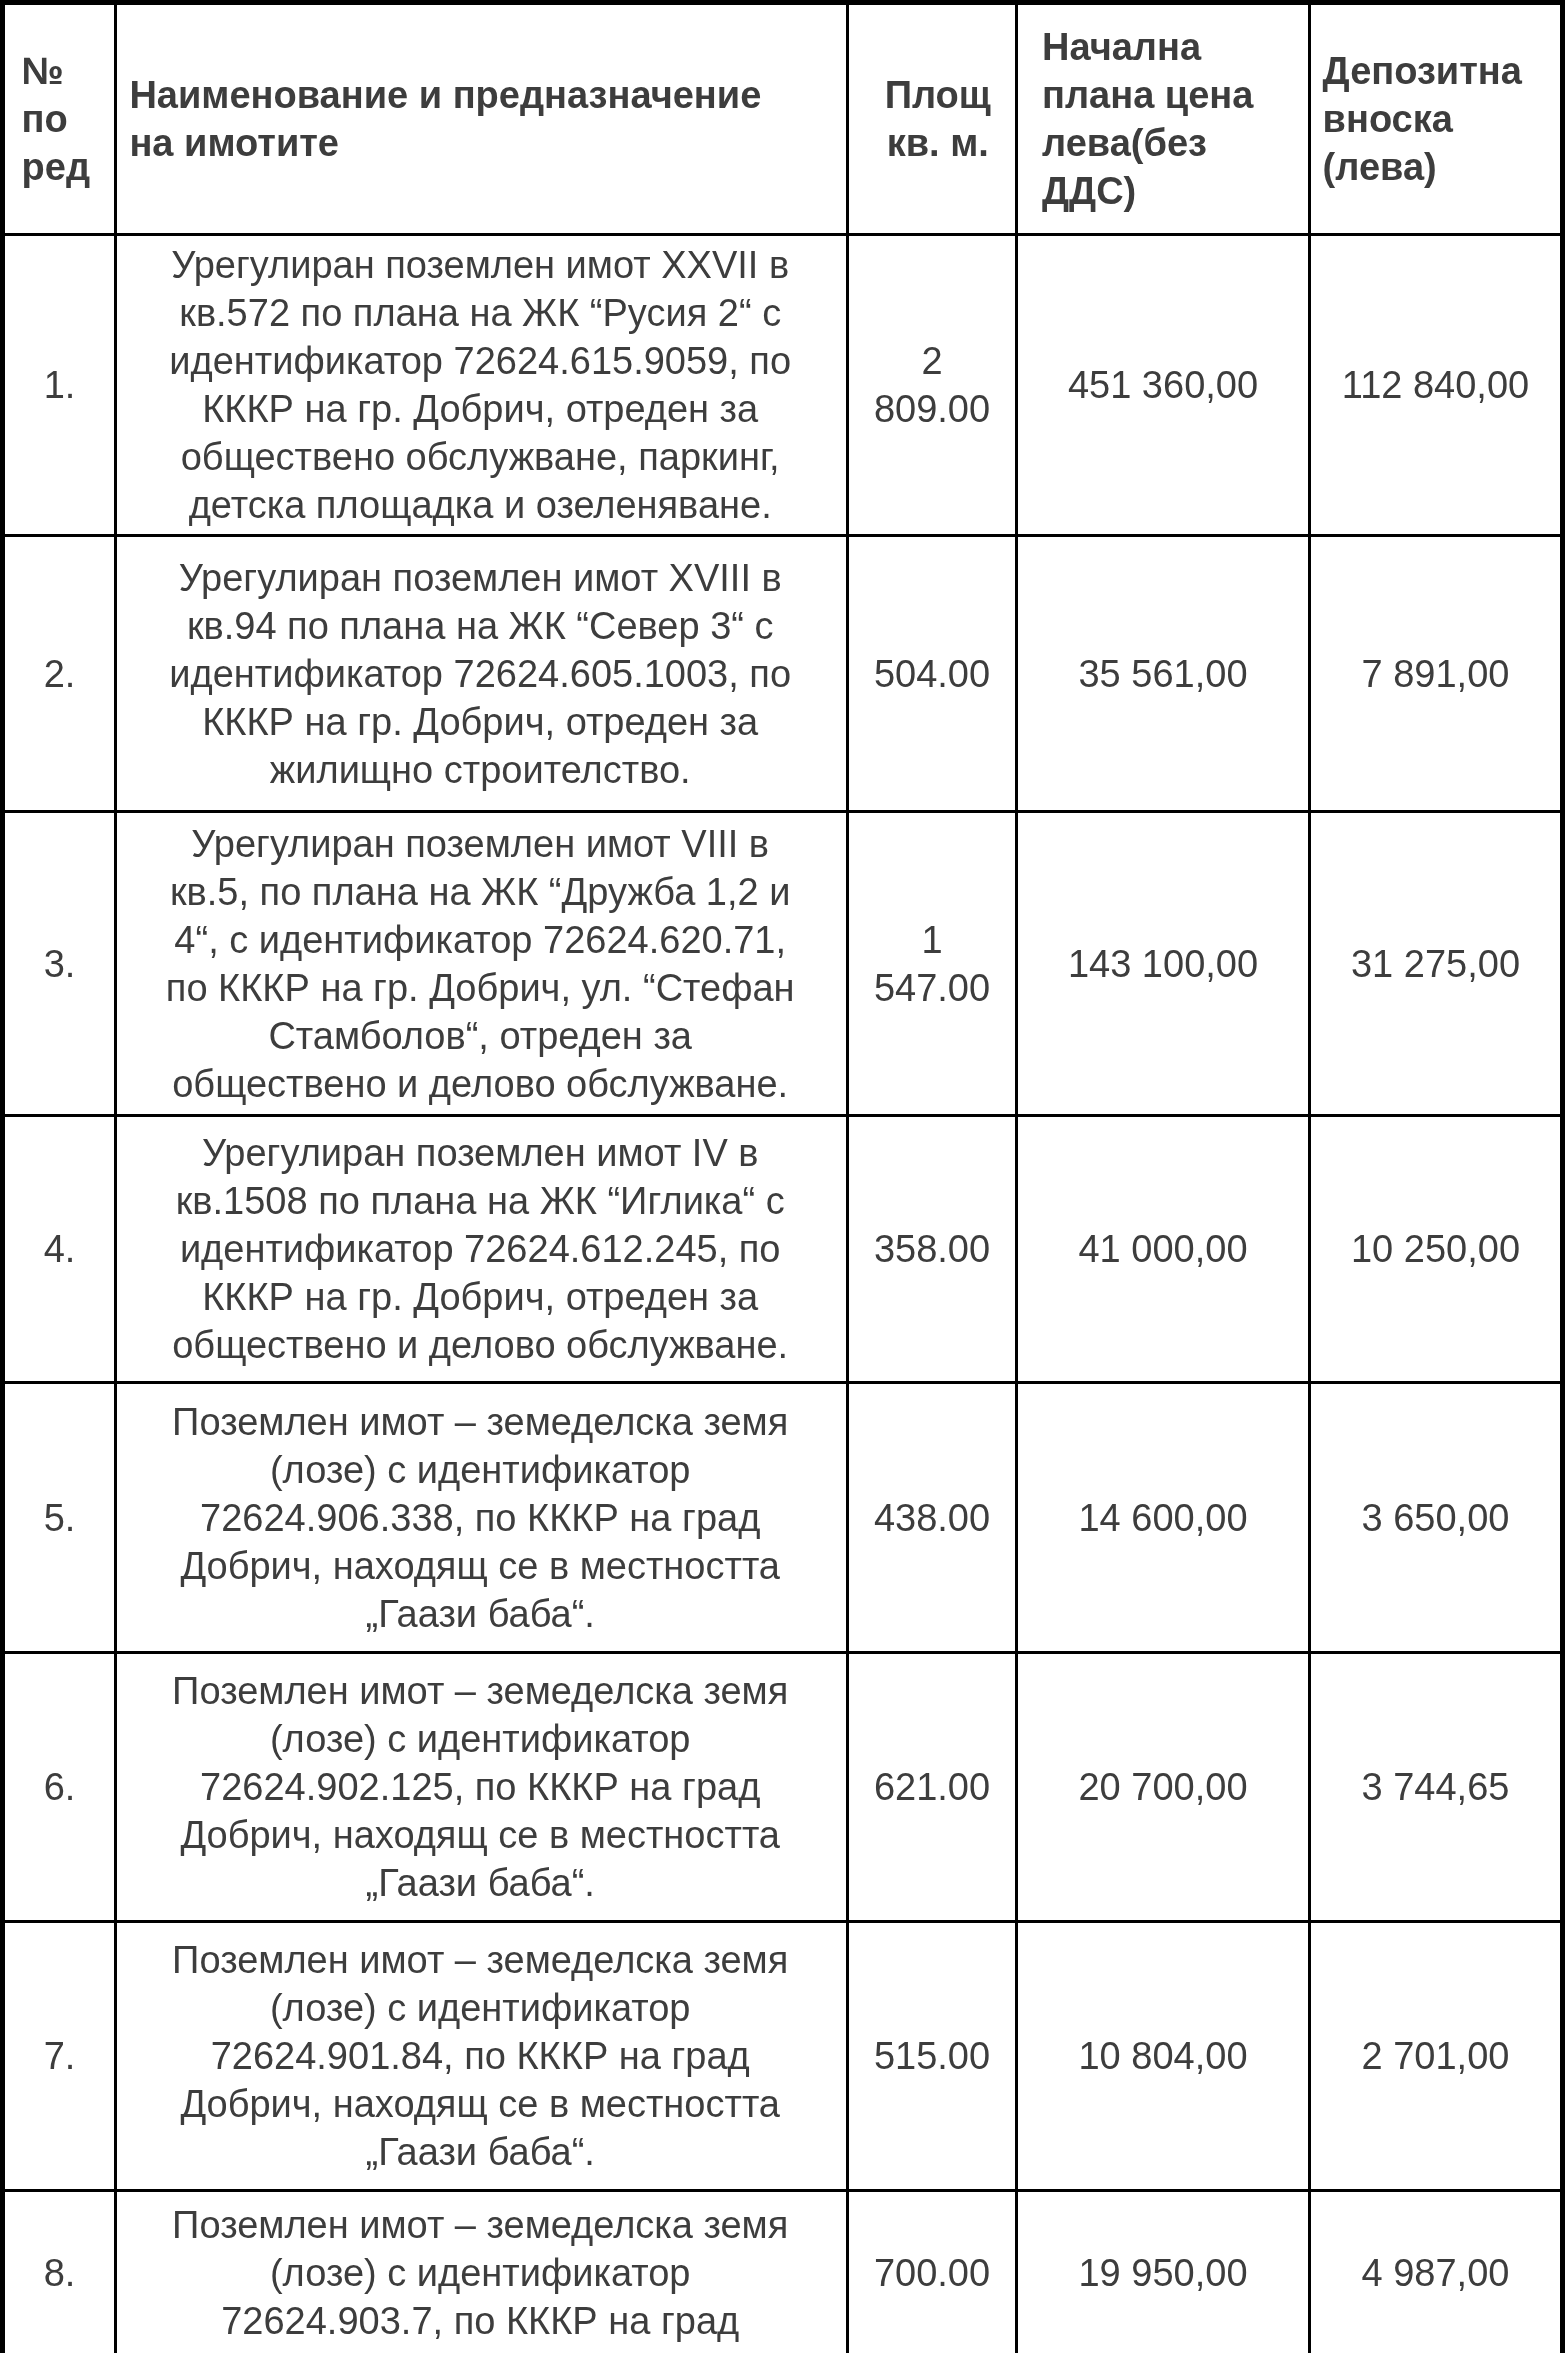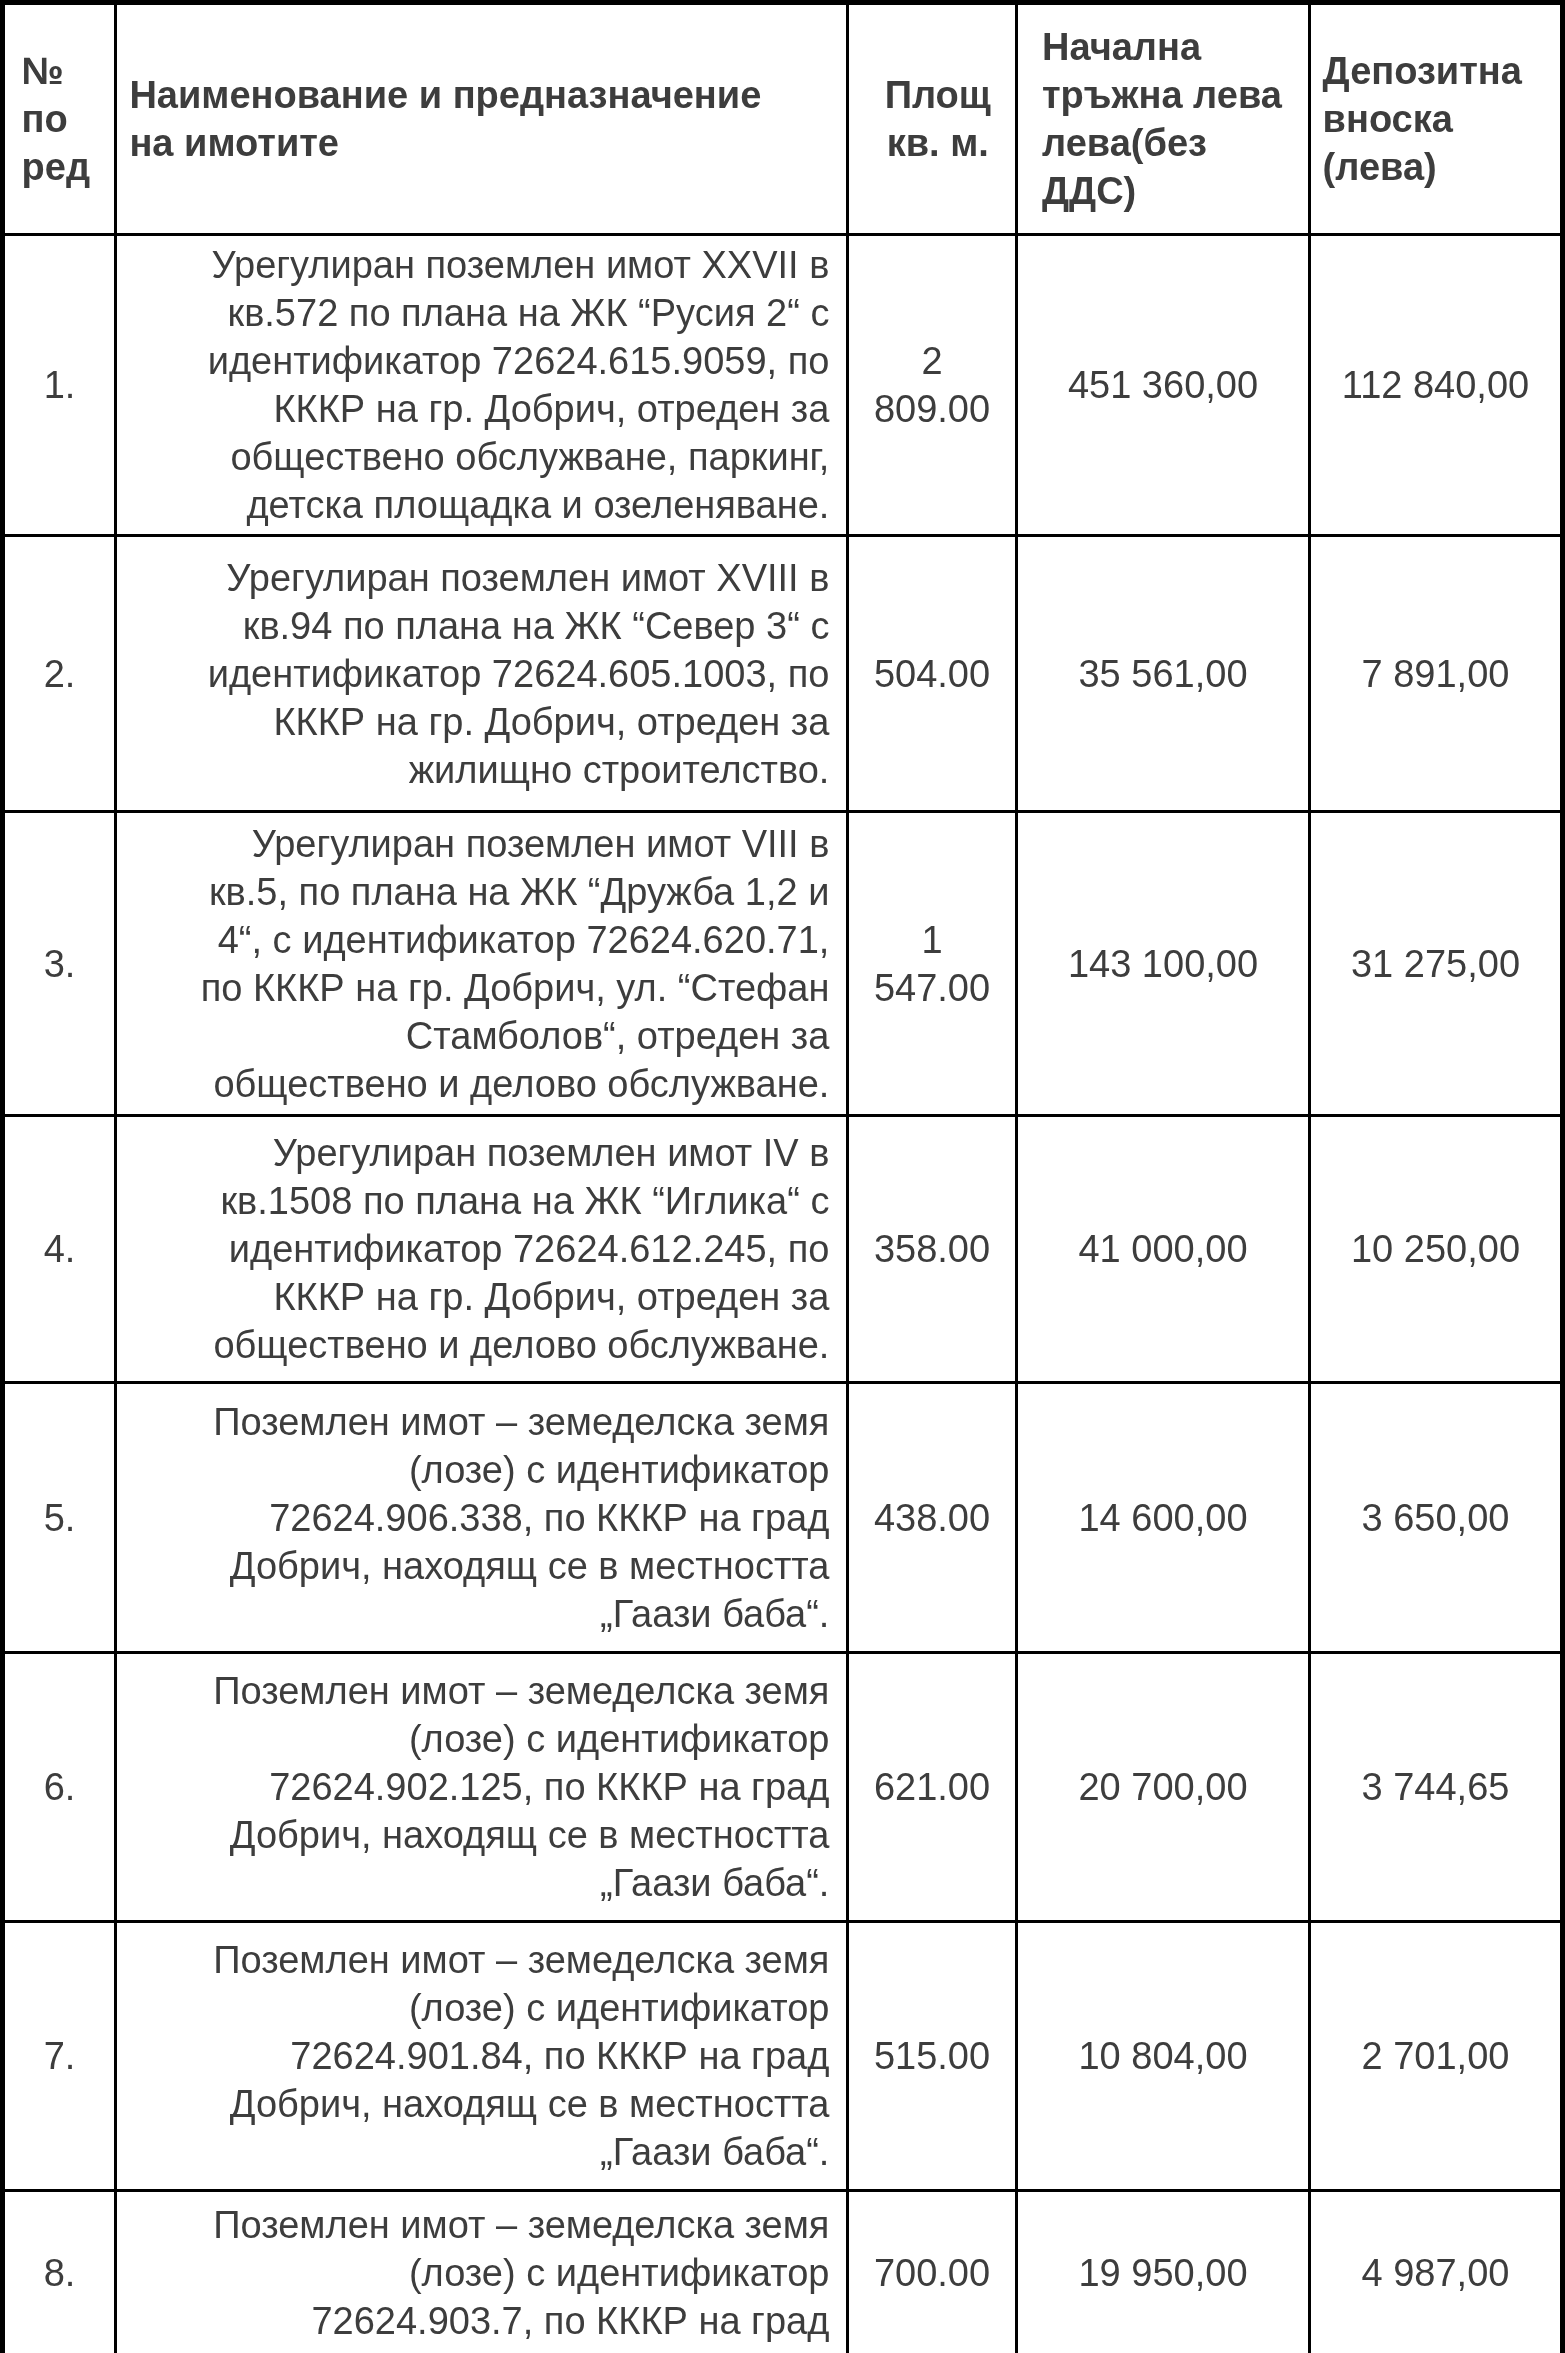--- a/index.html
+++ b/index.html
@@ -38,21 +38,21 @@
 
   th.h-num   { padding-left: 16.6px; }
   th.h-name  { padding-left: 12.4px; padding-right: 1px; }
   th.h-area  { padding-left: 11.6px; text-align: center; }
   th.h-price { padding-left: 24px; padding-right: 11.6px; }
   th.h-dep   { padding-left: 11.6px; padding-right: 8.3px; }
 
   .jline { display: flex; }
 
   td.cell-num  { text-align: center; }
-  td.cell-desc { text-align: right; padding: 5px 16.6px 5px 14px; white-space: pre-line; margin-top: 44px; }
+  td.cell-desc { text-align: center; padding: 5px 16.6px 5px 14px; white-space: pre-line; margin-top: 44px; }
   td.cell-val  { text-align: center; white-space: pre-line; }
 
   thead tr { height: 232px; }
   tbody tr:nth-child(1) { height: 300px; }
   tbody tr:nth-child(2) { height: 276px; }
   tbody tr:nth-child(3) { height: 304px; }
   tbody tr:nth-child(4) { height: 267px; }
   tbody tr:nth-child(5) { height: 270px; }
   tbody tr:nth-child(6) { height: 269px; }
   tbody tr:nth-child(7) { height: 269px; }
@@ -80,21 +80,21 @@
         <th class="h-name">
           <div class="pre">Наименование и предназначение
 на имотите</div>
         </th>
         <th class="h-area">
           <div class="pre">Площ
 кв. м.</div>
         </th>
         <th class="h-price">
           <div>Начална</div>
-          <div>тръжна лева</div>
+          <div>плана цена</div>
           <div class="jline">
             <span>лева</span>
             <span>(без</span>
           </div>
           <div>ДДС)</div>
         </th>
         <th class="h-dep">
           <div class="pre">Депозитна
 вноска
 (лева)</div>

